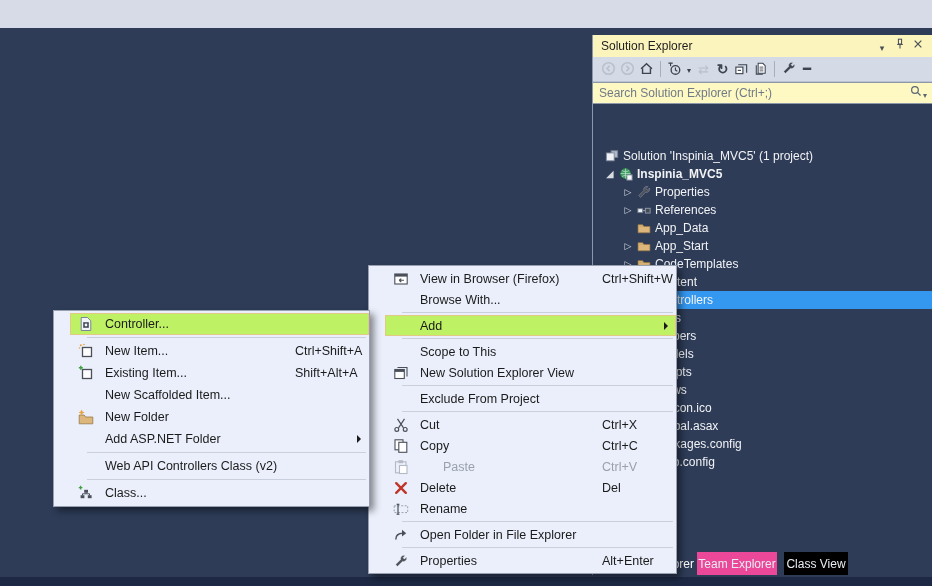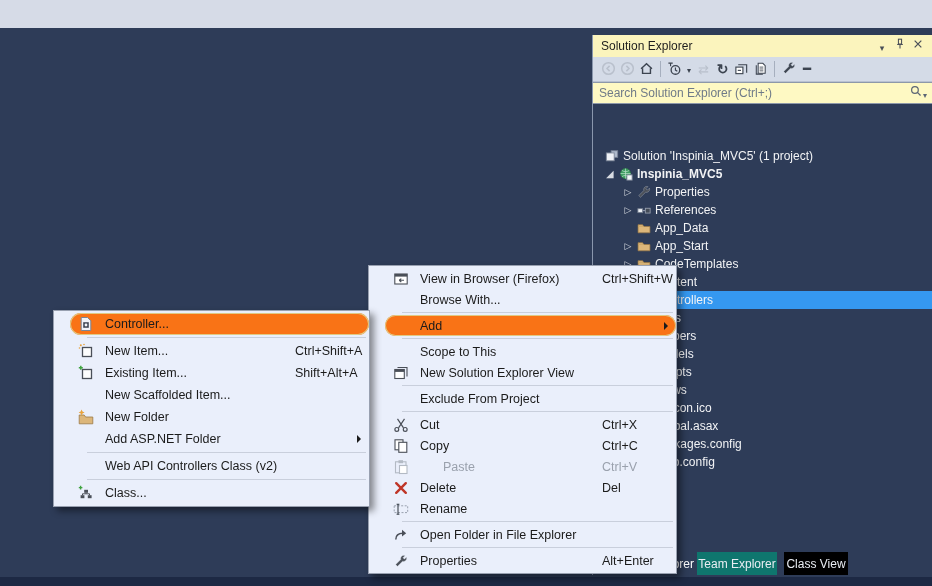--- a/index.html
+++ b/index.html
@@ -27,34 +27,34 @@
   .trow { height:18px; display:flex; align-items:center; color:#f2f3f5; font-size:12px; white-space:nowrap; }
   .trow.sel { background:#3598f0; }
   .trow.bold { font-weight:bold; }
   .texp { width:14px; flex:none; font-size:9px; color:#d8dce2; text-align:center; line-height:18px; }
   .tico { width:17px; height:16px; flex:none; display:inline-flex; align-items:center; justify-content:center; }
   .tlab { margin-left:3px; }
 
   
   .bottab { position:absolute; top:552px; height:23px; display:flex; align-items:center; justify-content:center; font-size:12px; color:#e9edf3; z-index:5; }
   #tab-active { left:598px; width:96px; justify-content:flex-end; color:#ffffff; }
-  #tab-team { left:697px; width:80px; background:#0f766e; }
+  #tab-team { left:697px; width:80px; background:#ec4899; }
   #tab-class { left:784px; width:64px; background:#000000; }
 
   
   .menu { position:absolute; background:#eaeffb; border:1px solid #98a0b0; box-shadow:4px 4px 7px rgba(0,0,0,.45); padding:2px 0; color:#1b1b1b; font-size:12.5px; }
   #context-menu { left:368px; top:265px; width:309px; z-index:100; }
   #add-submenu { left:53px; top:310px; width:317px; z-index:110; }
   .mrow { position:relative; display:flex; align-items:center; height:21px; padding-left:7px;margin-left:16px; }
   #add-submenu .mrow { height:22px; }
   .micon { width:18px; height:16px; flex:none; display:inline-flex; align-items:center; justify-content:center; }
   .mlabel { margin-left:10px; white-space:nowrap; }
   .mshort { position:absolute; left:217px; white-space:nowrap; }
   #add-submenu .mshort { left:225px; }
-  .mrow.hl { background:#f97316; box-shadow:inset 0 0 0 1px #e0ca84;border-radius:11px; }
+  .mrow.hl { background:#bef264; box-shadow:inset 0 0 0 1px #e0ca84; }
   .mrow.disabled { color:#9aa1ad;gap:23px; }
   .marrow { position:absolute; right:8px; width:0; height:0; border-left:4px solid #1b1b1b; border-top:4px solid transparent; border-bottom:4px solid transparent; }
   .menu-sep { height:1px; background:#c9cfdc; margin:2px 3px 2px 33px; }
 </style>
 </head>
 <body>
 
 <div id="top-strip"></div>
 
 <div id="se-panel">

